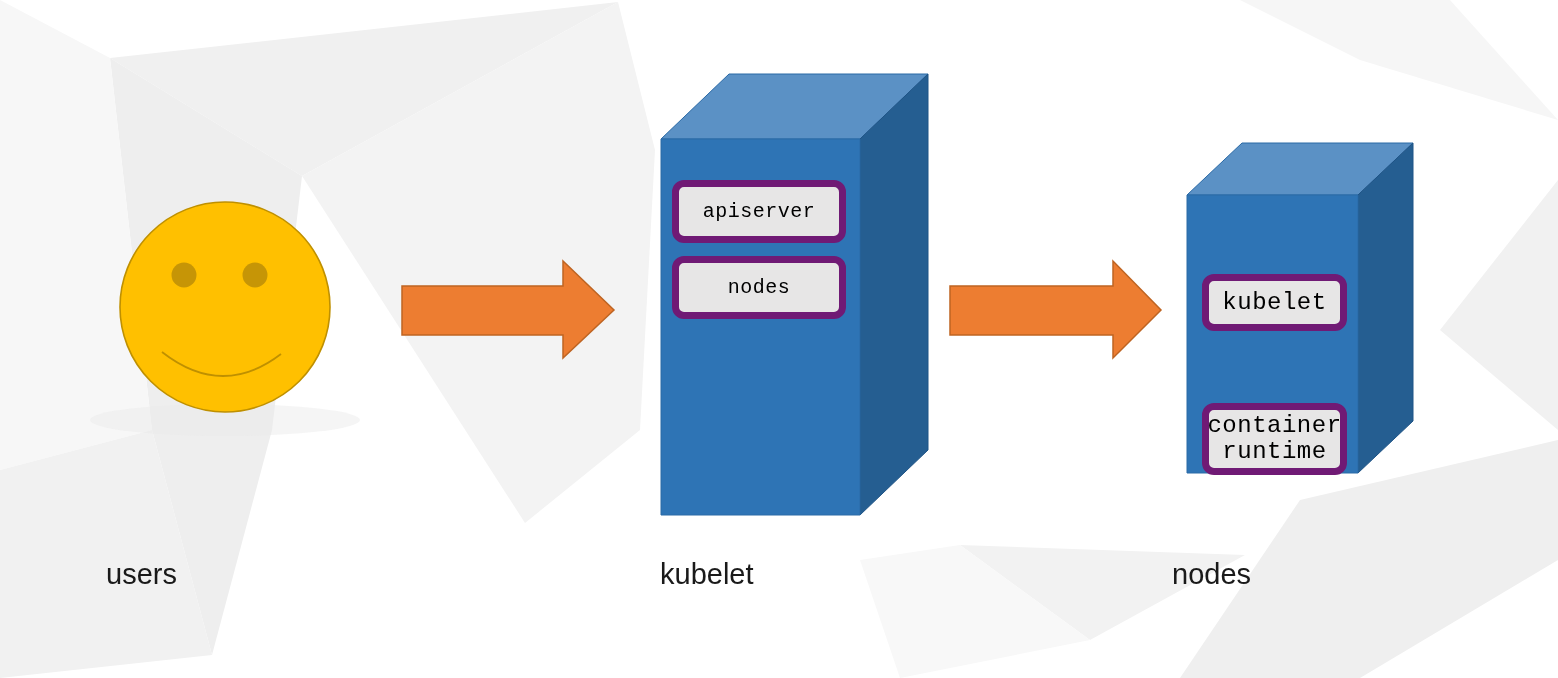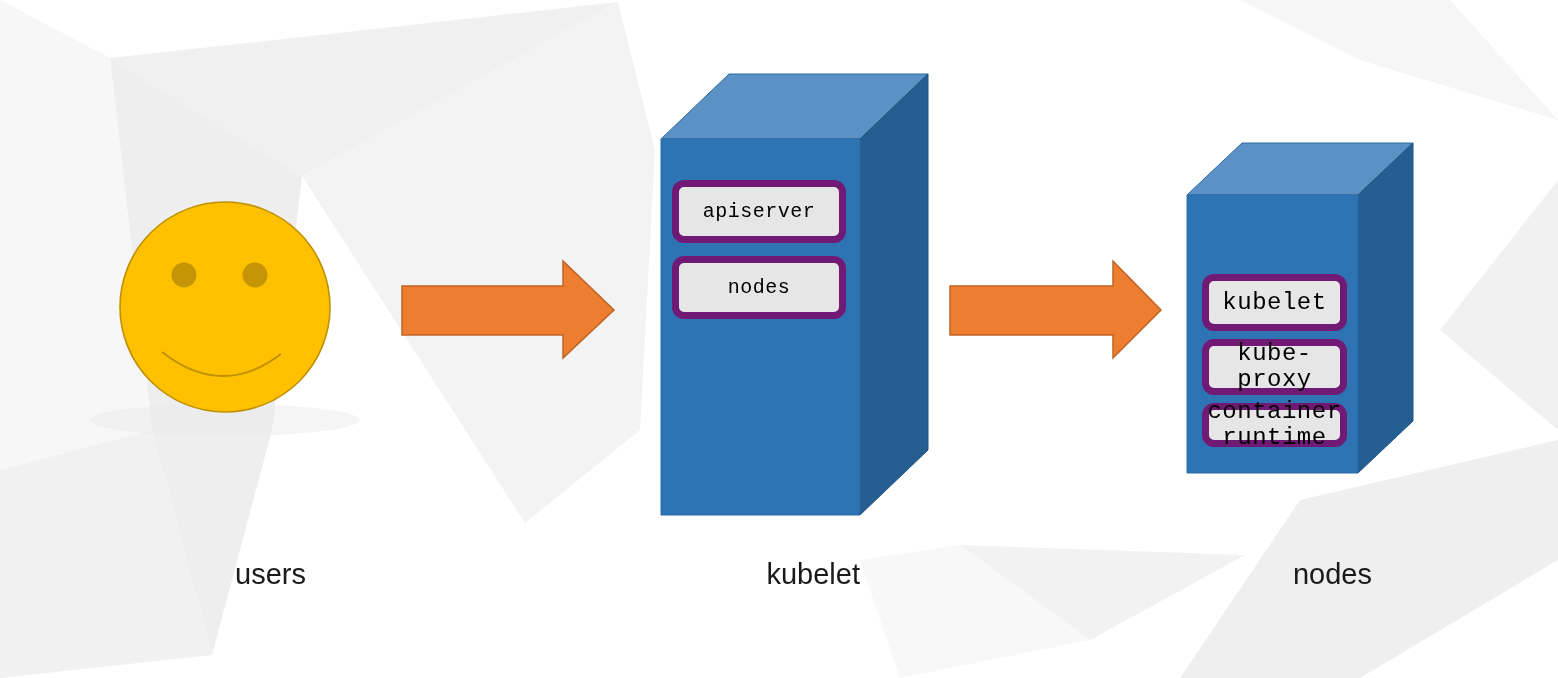--- a/index.html
+++ b/index.html
@@ -11,21 +11,21 @@
   .pill{
     position:absolute;box-sizing:border-box;
     background:#E7E6E6;border:7px solid #701a75;border-radius:12px;
     display:flex;align-items:center;justify-content:center;text-align:center;
     font-family:"Liberation Mono",monospace;color:#000000;
     font-size:20px;line-height:1.08;letter-spacing:0.5px;
   }
   .pill.small{font-size:24px;margin-top:29px;}
   .group-label{
     position:absolute;color:#1A1A1A;font-size:29px;line-height:36px;
-    text-align:right;font-family:"Liberation Sans",sans-serif;
+    text-align:left;font-family:"Liberation Sans",sans-serif;
   }
 </style>
 </head>
 <body>
 
 <div class="canvas">
 
   <svg class="layer" width="1558" height="678" viewBox="0 0 1558 678">
 
     <g>
@@ -63,20 +63,19 @@
       <polygon points="1187,195 1242,143 1413,143 1358,195" stroke="#2B6AA6" stroke-width="1" fill="#5B91C5"></polygon>
       <polygon points="1358,195 1413,143 1413,421 1358,473" stroke="#1F5486" stroke-width="1" fill="#255E91"></polygon>
       <polygon points="1187,195 1358,195 1358,473 1187,473" stroke="#2B6AA6" stroke-width="1" fill="#2E74B5"></polygon>
     </g>
   </svg>
 
   <div class="pill" style="left:672px;top:180px;width:174px;height:63px">apiserver</div>
   <div class="pill" style="left:672px;top:256px;width:174px;height:63px">nodes</div>
 
   <div class="pill small" style="left:1202px;top:245px;width:145px;height:57px">kubelet</div>
-  <div class="pill small" style="left:1202px;top:310px;width:145px;height:56px">kube-proxy</div>
-  <div class="pill small" style="left:1202px;top:374px;width:145px;height:44px;padding:2px 20px">container runtime</div>
+  <div class="pill small" style="left:1202px;top:374px;width:145px;height:72px;padding:2px 20px">container runtime</div>
 
   <div class="group-label" style="left:106px;top:556px;width:200px">users</div>
   <div class="group-label" style="left:660px;top:556px;width:200px">kubelet</div>
   <div class="group-label" style="left:1172px;top:556px;width:200px">nodes</div>
 
 </div>
 
 </body></html>

